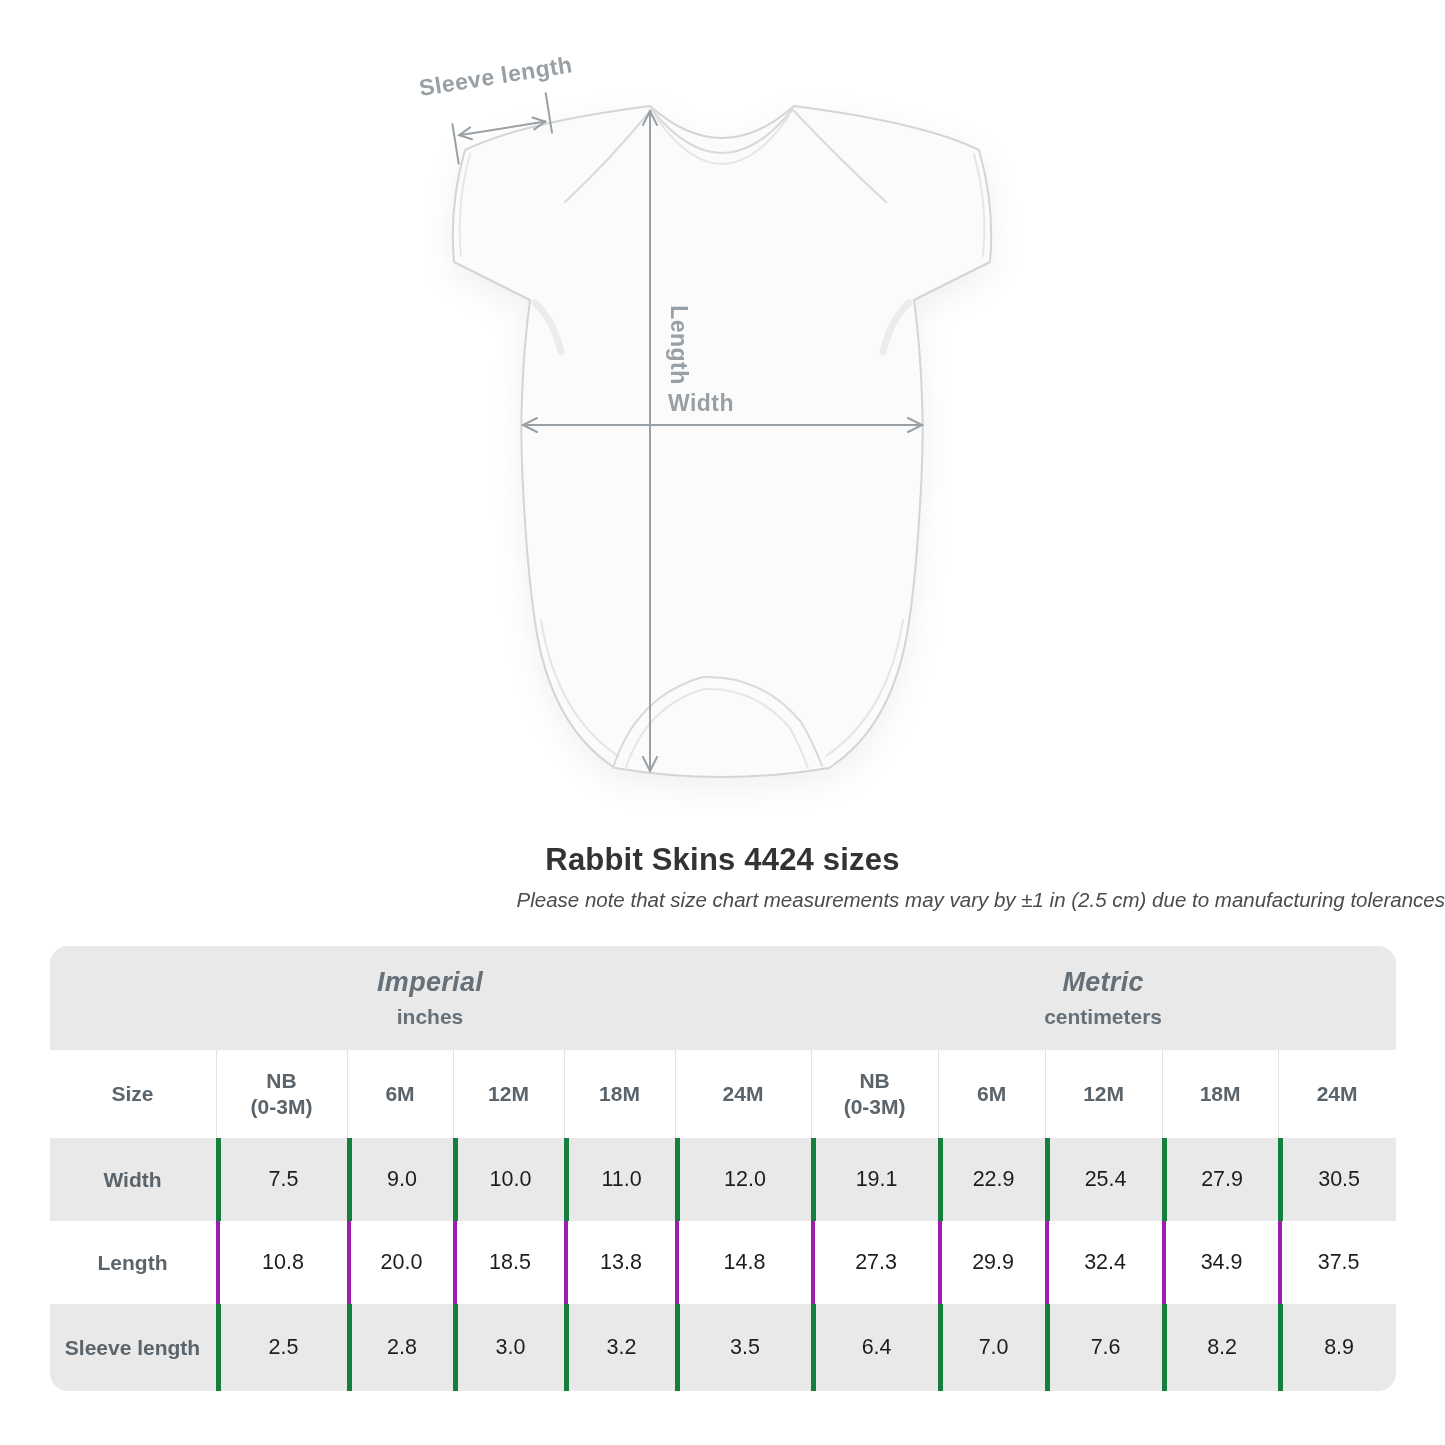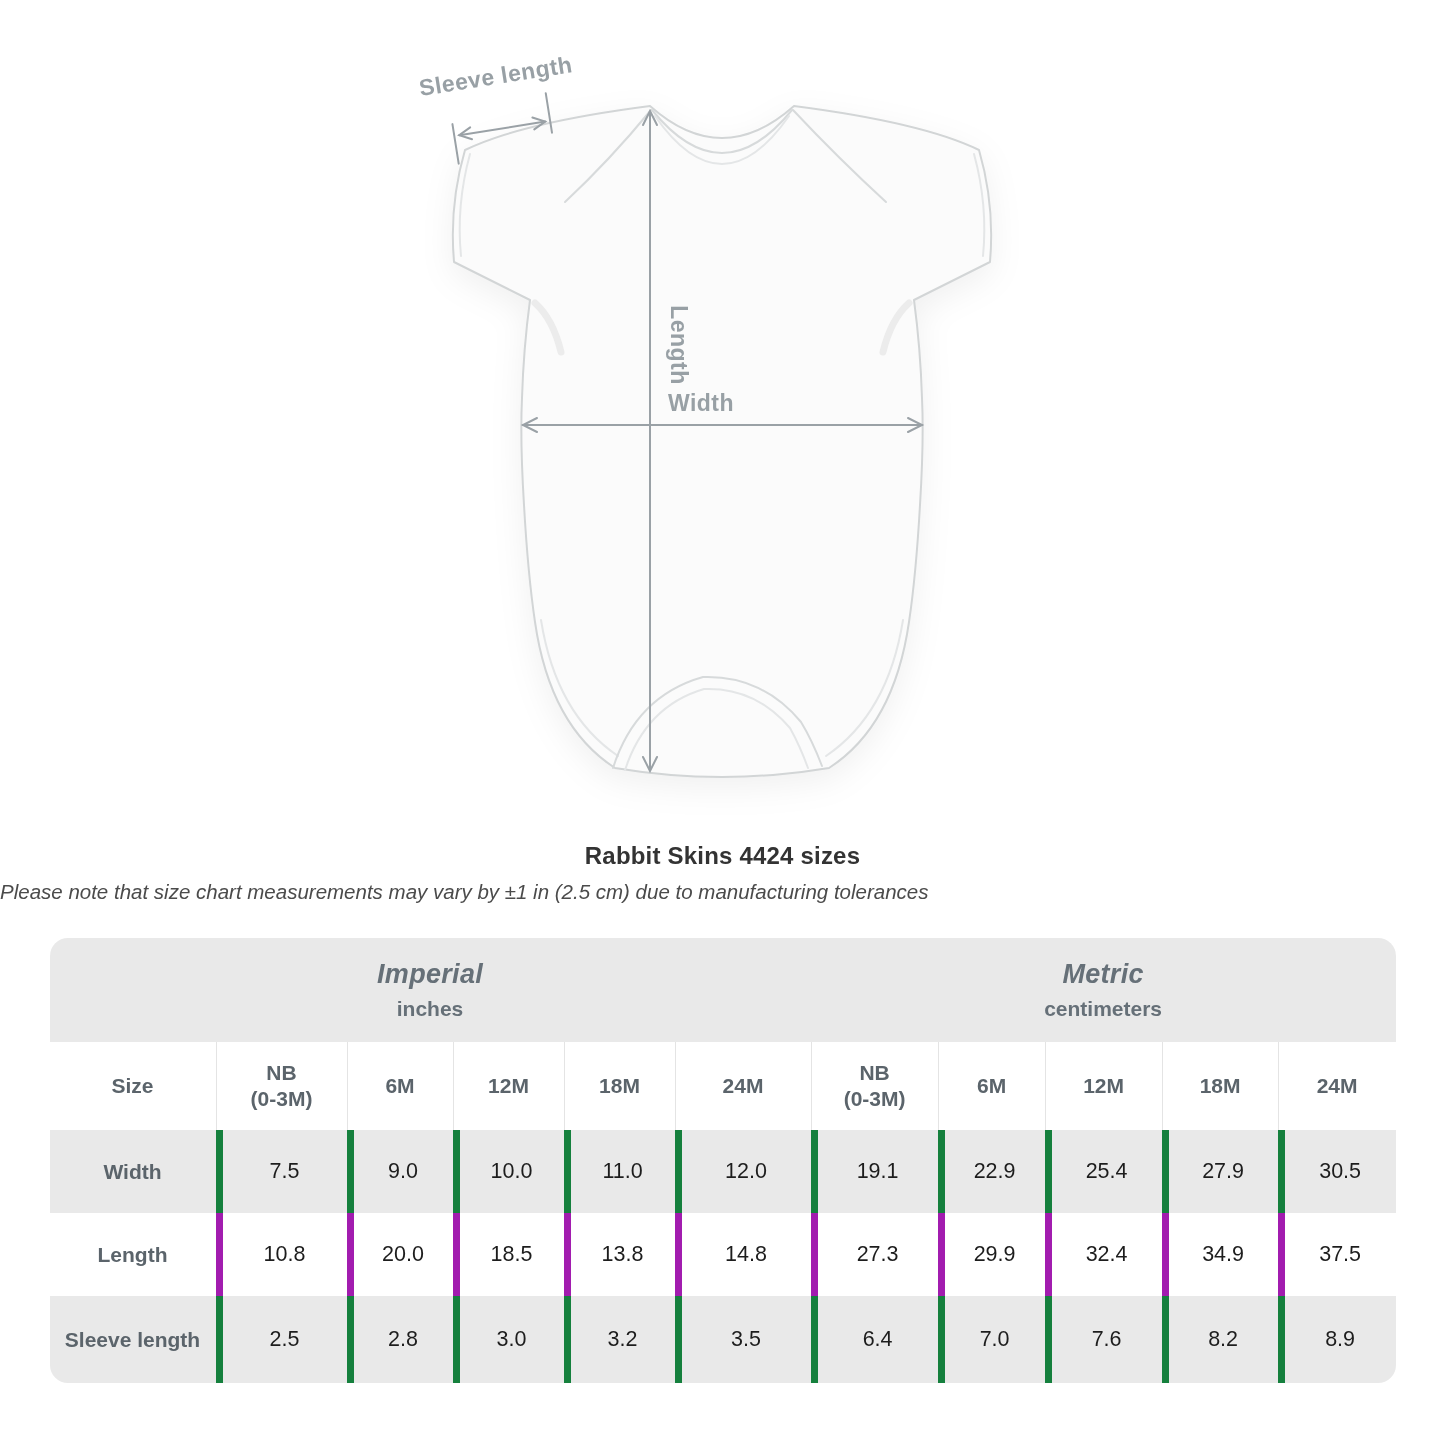--- a/index.html
+++ b/index.html
@@ -19,25 +19,25 @@
   .garment .seam-light { fill:none; stroke:#e4e6e7; stroke-width:2; stroke-linecap:round; }
   .garment .shadow  { fill:none; stroke:#ececec; stroke-width:7; stroke-linecap:round; }
   .measure line, .measure polyline { stroke:#9aa1a6; stroke-width:2; fill:none; stroke-linecap:round; }
   .mlabel {
     font-family:"Liberation Sans", sans-serif;
     font-size:23px; font-weight:bold; fill:#98a0a5; letter-spacing:0.5px;
   }
 
   
   .title {
-    text-align:center; font-size:24px; font-weight:bold; color:#333333;
+    text-align:center; font-size:31px; font-weight:bold; color:#333333;
     margin:22px 0 10px 0; letter-spacing:0.2px;
   }
   .note {
-    text-align:left; font-style:italic; font-size:20.5px; color:#4b4b4b;
+    text-align:right; font-style:italic; font-size:20.5px; color:#4b4b4b;
   }
 
   
   .size-table-wrap {
     width:1346px; margin:34px auto 0 auto;
     border-radius:18px; overflow:hidden;
   }
   table.size-table { width:100%; border-collapse:separate; border-spacing:0; table-layout:fixed; }
   .size-table th, .size-table td { text-align:center; vertical-align:middle; padding:8px; }
 
@@ -51,22 +51,22 @@
     background:#ffffff; font-size:21px; font-weight:bold; color:#5b646b;
     border-left:1px solid #e4e4e4; line-height:1.25;
   }
   tr.colhead-row th:first-child { border-left:none; }
   .hl2:empty { display:none; }
 
   tr.data-row { height:83px; }
   tr.data-row.last { height:87px; }
   tr.data-row th { font-size:21px; font-weight:bold; color:#5b646b; }
   tr.data-row td { font-size:21.5px; color:#1d1d1d; }
-  tr.row-gray th, tr.row-gray td { background:#e9e9e9; border-left:7px solid #15803d; }
-  tr.row-white th, tr.row-white td { background:#ffffff; border-left:7px solid #a21caf; }
+  tr.row-gray th, tr.row-gray td { background:#e9e9e9; border-left:5px solid #15803d; }
+  tr.row-white th, tr.row-white td { background:#ffffff; border-left:4px solid #a21caf; }
   tr.data-row th:first-child { border-left:none !important; }
 </style>
 </head>
 <body>
 
 <div class="page">
 
   <svg class="figure-svg" viewBox="0 0 1445 820">
     <g class="garment">
 

